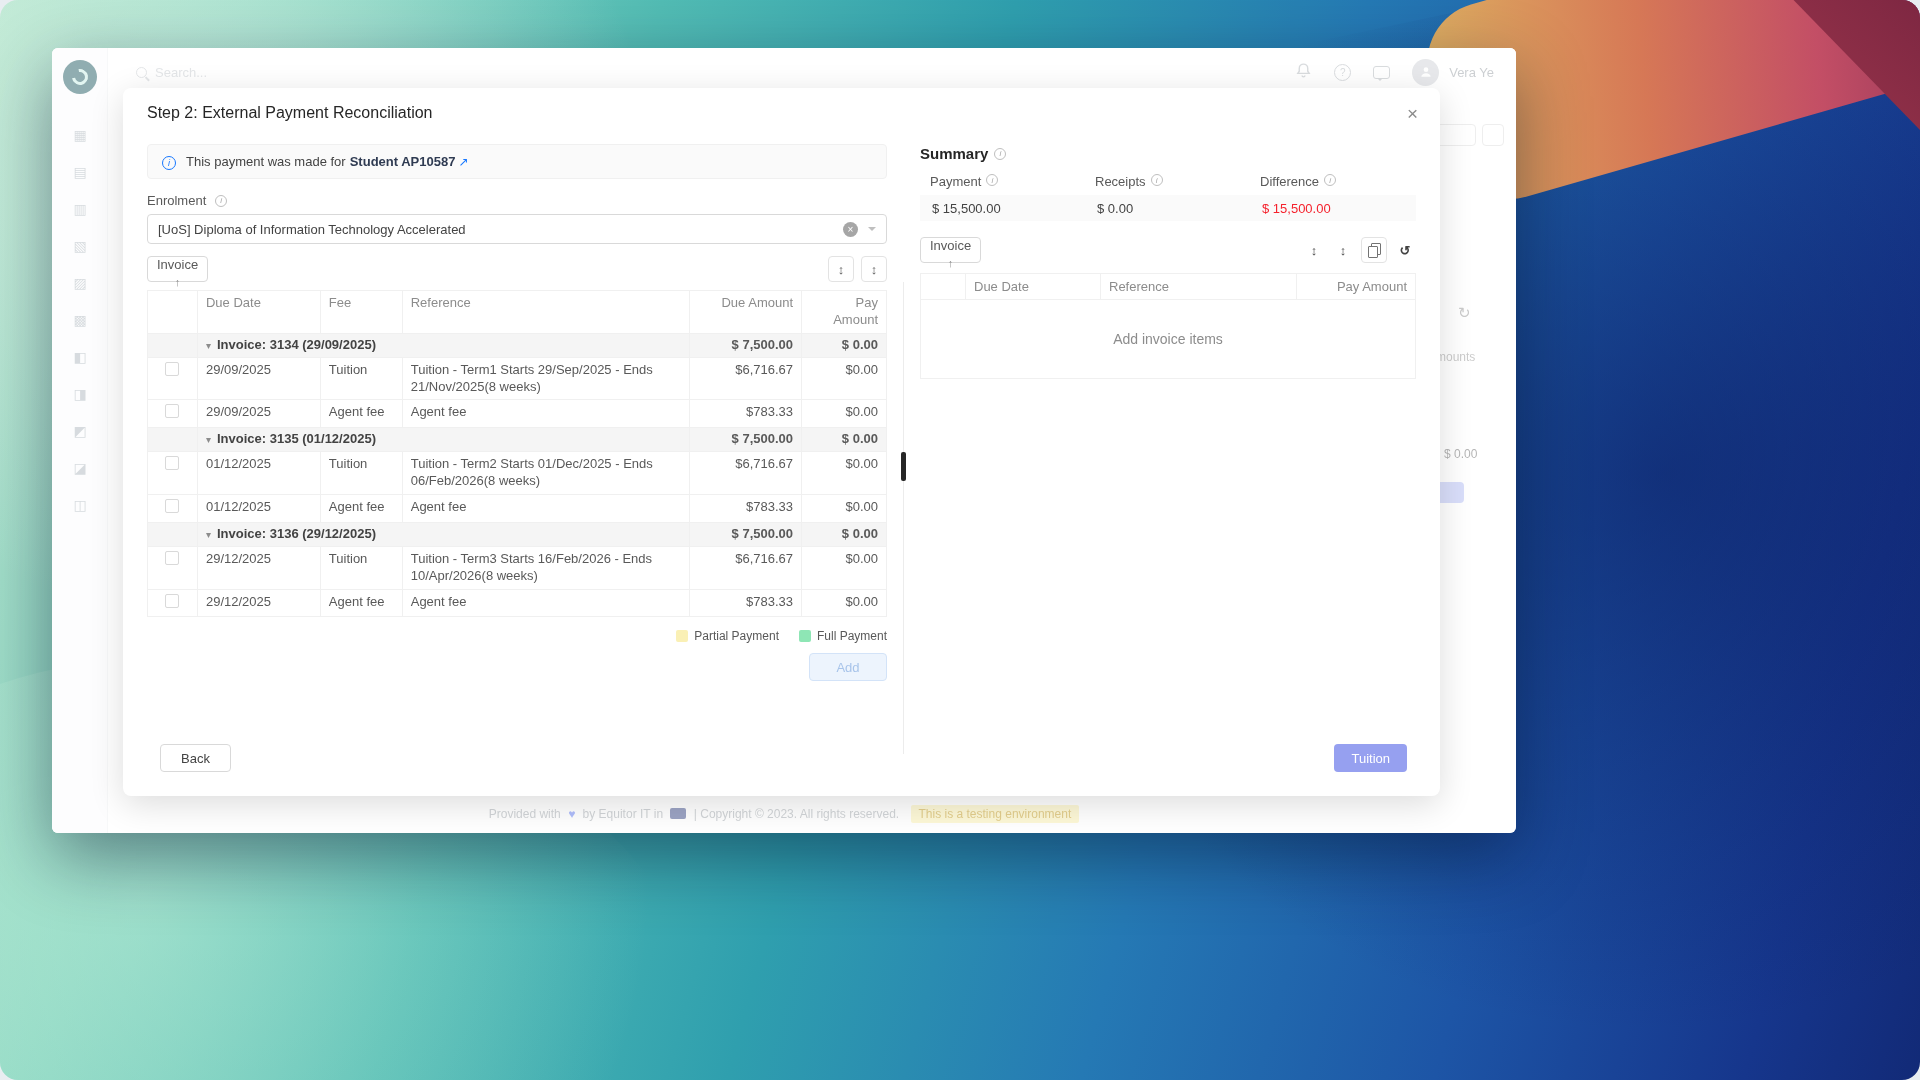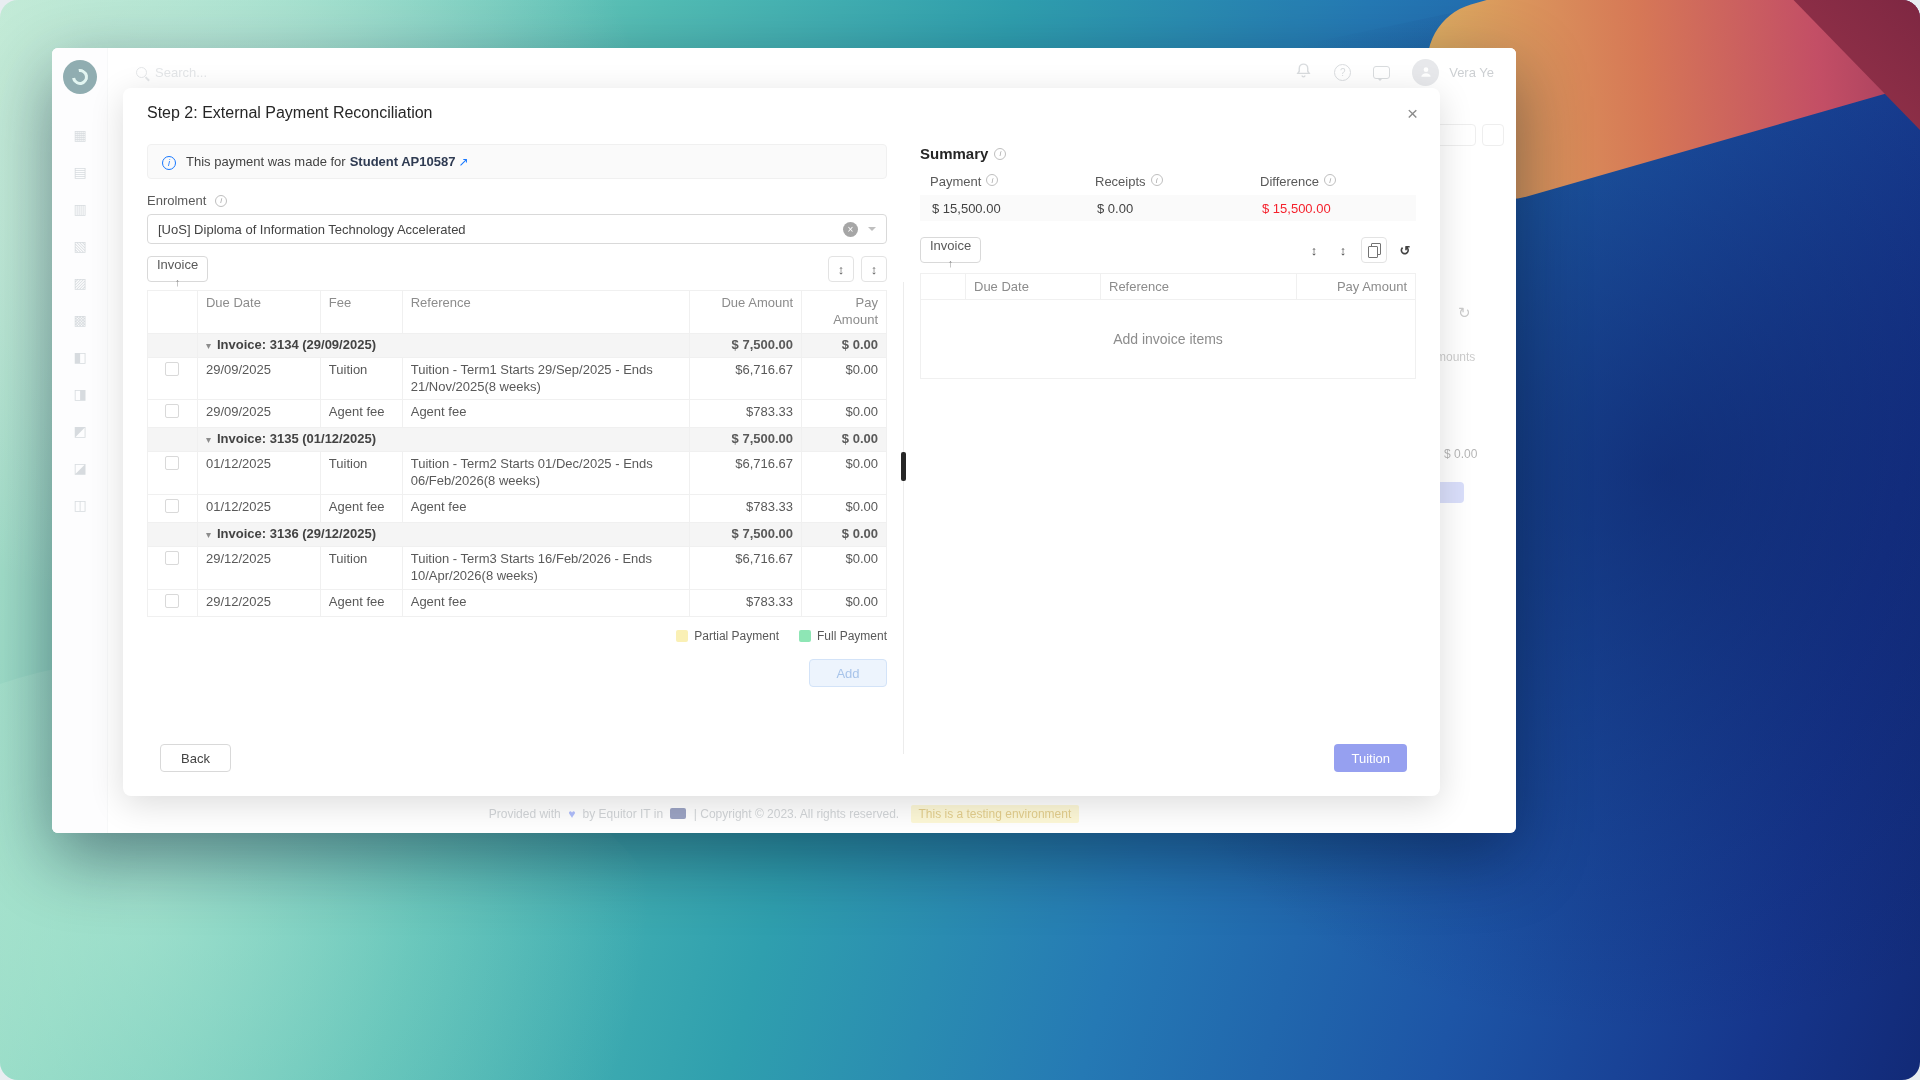--- a/index.html
+++ b/index.html
@@ -118,21 +118,21 @@
   .c-check { width:50px; text-align:center !important; }
   .total-row td { padding:6px 8px; }
 
   
   .legend { margin-top:12px; display:flex; justify-content:flex-end; align-items:center; gap:6px; font-size:12px; color:#595959; }
   .swatch { width:12px; height:12px; border-radius:2px; display:inline-block; }
   .swatch.partial { background:#faf0b5; }
   .swatch.full { background:#8ee6b5; }
   .legend .gap { width:8px; }
   .add-row { margin-top:10px; display:flex; justify-content:flex-end; }
-  .add-btn { width:78px; height:28px; background:#edf4fd; border:1px solid #d3e3f8; color:#a8c4ea; border-radius:4px; font-size:13px; cursor:pointer; font-family:inherit;margin-top:6px; }
+  .add-btn { width:78px; height:28px; background:#edf4fd; border:1px solid #d3e3f8; color:#a8c4ea; border-radius:4px; font-size:13px; cursor:pointer; font-family:inherit; }
 
   
   .split { width:33px; flex:none; position:relative; cursor:col-resize; }
   .split-line { position:absolute; left:16px; top:150px; bottom:42px; width:1px; background:#ececec; }
   .split-handle { position:absolute; left:14px; top:320px; width:5px; height:29px; background:#262626; border-radius:2px; }
 
   
   .summary-title-row { margin-top:13px; display:flex; align-items:center; gap:6px; }
   .summary-title { font-size:15px; font-weight:700; color:#262626; }
   .stats-labels { margin-top:12px; display:flex; }

